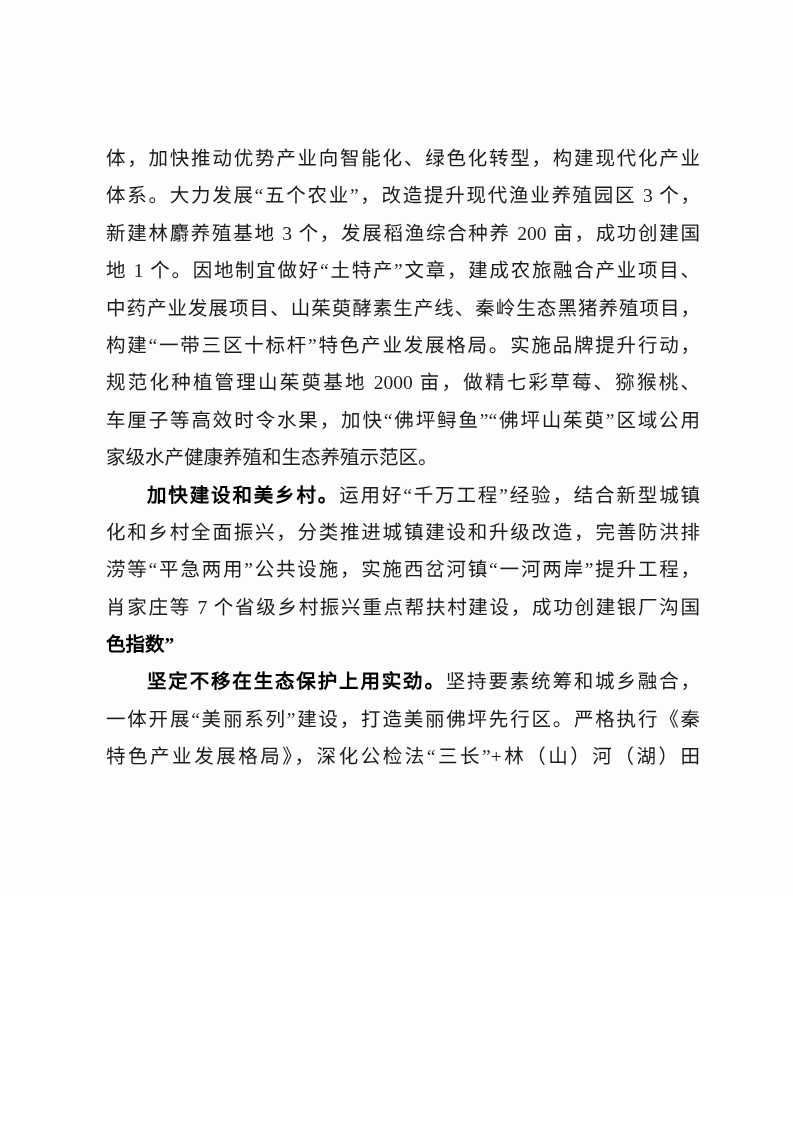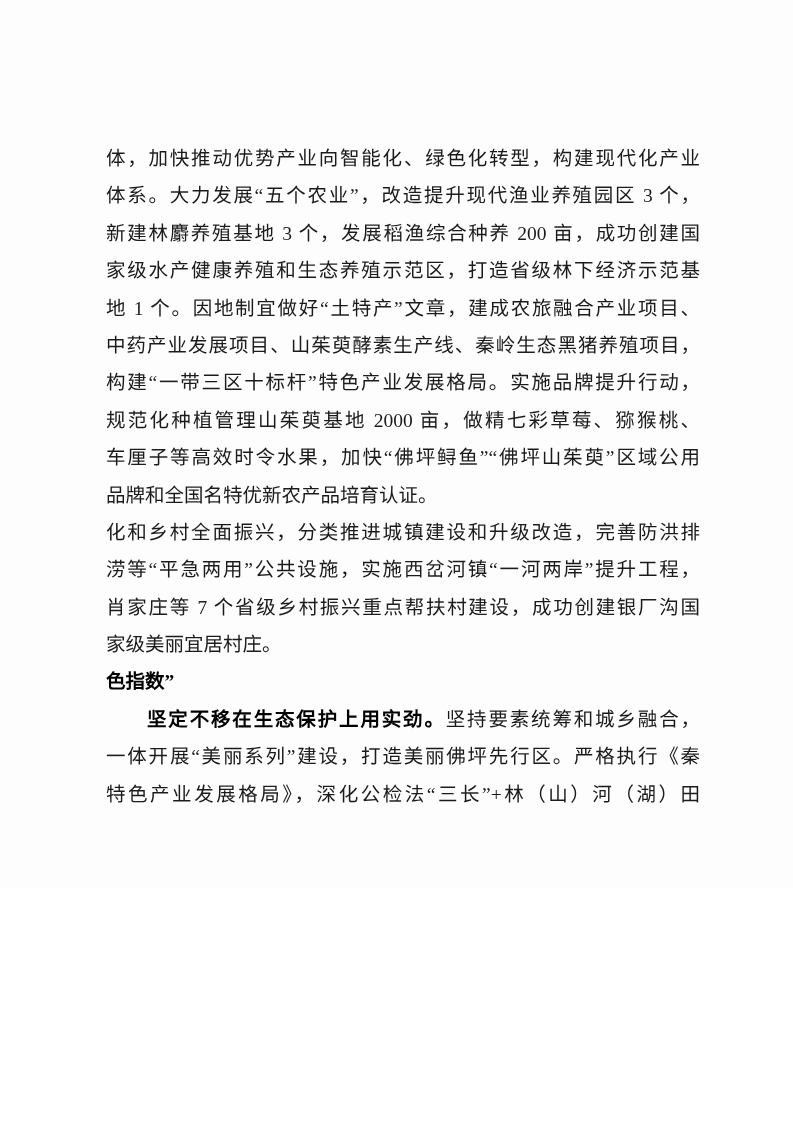--- a/index.html
+++ b/index.html
@@ -54,30 +54,29 @@
   }
 </style>
 </head>
 <body>
 
 <div class="page">
   <main class="textblock">
       <div class="line"><span class="seg">体，加快推动优势产业向智能化、绿色化转型，构建现代化产业</span></div>
       <div class="line"><span class="seg">体系。大力发展“五个农业”，改造提升现代渔业养殖园区 3 个，</span></div>
       <div class="line"><span class="seg">新建林麝养殖基地 3 个，发展稻渔综合种养 200 亩，成功创建国</span></div>
-      <div class="line"><span class="seg">家级水产健康养殖和生态养殖示范区，打造省级林下经济示范基</span></div>
       <div class="line"><span class="seg">地 1 个。因地制宜做好“土特产”文章，建成农旅融合产业项目、</span></div>
       <div class="line"><span class="seg">中药产业发展项目、山茱萸酵素生产线、秦岭生态黑猪养殖项目，</span></div>
       <div class="line"><span class="seg">构建“一带三区十标杆”特色产业发展格局。实施品牌提升行动，</span></div>
       <div class="line"><span class="seg">规范化种植管理山茱萸基地 2000 亩，做精七彩草莓、猕猴桃、</span></div>
       <div class="line"><span class="seg">车厘子等高效时令水果，加快“佛坪鲟鱼”“佛坪山茱萸”区域公用</span></div>
-      <div class="line flush"><span class="seg">品牌和全国名特优新农产品培育认证。</span></div>
+      <div class="line flush"><span class="seg">家级水产健康养殖和生态养殖示范区。</span></div>
+      <div class="line indent"><span class="seg bold">加快建设和美乡村。</span><span class="seg">运用好“千万工程”经验，结合新型城镇</span></div>
       <div class="line"><span class="seg">化和乡村全面振兴，分类推进城镇建设和升级改造，完善防洪排</span></div>
       <div class="line"><span class="seg">涝等“平急两用”公共设施，实施西岔河镇“一河两岸”提升工程，</span></div>
       <div class="line"><span class="seg">肖家庄等 7 个省级乡村振兴重点帮扶村建设，成功创建银厂沟国</span></div>
-      <div class="line flush"><span class="seg">家级美丽宜居村庄。</span></div>
       <div class="line flush"><span class="seg bold">色指数”</span></div>
       <div class="line indent"><span class="seg bold">坚定不移在生态保护上用实劲。</span><span class="seg">坚持要素统筹和城乡融合，</span></div>
       <div class="line"><span class="seg">一体开展“美丽系列”建设，打造美丽佛坪先行区。严格执行《秦</span></div>
       <div class="line"><span class="seg">特色产业发展格局》，深化公检法“三长”+林（山）河（湖）田</span></div>
     </main>
   <div class="footer">— 18 —</div>
 </div>
 
 </body></html>

